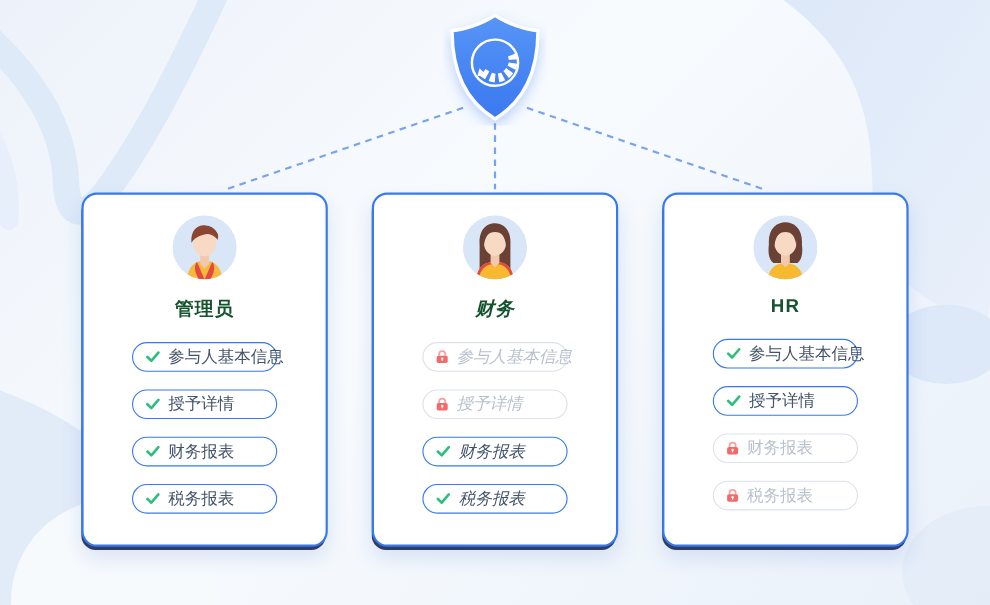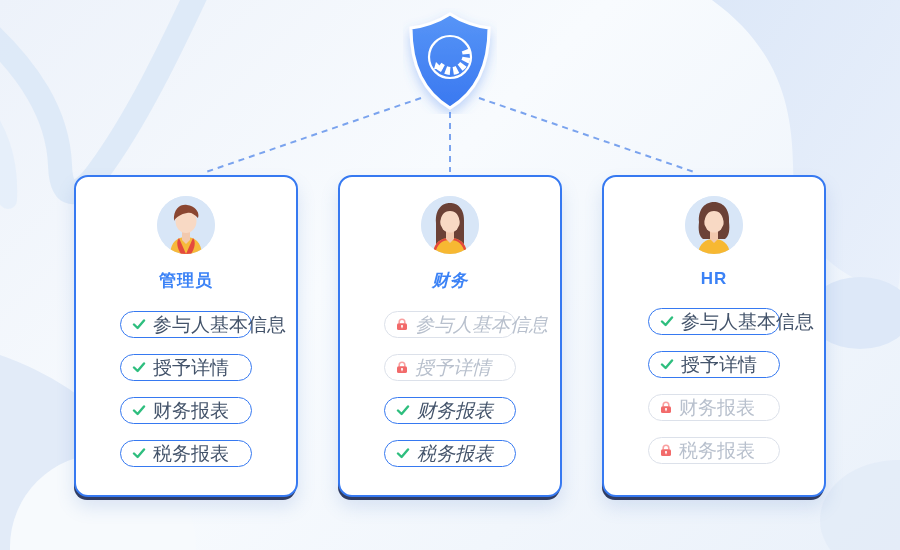--- a/index.html
+++ b/index.html
@@ -19,33 +19,33 @@
     background:#ffffff;border:2px solid #3679F1;border-radius:14px;
     box-shadow:-1px 4px 0 -1px #313D63, 0 10px 18px rgba(84,125,200,.18);
     display:flex;flex-direction:column;align-items:center;
   }
   .card1{left:74px;} .card2{left:338px;font-style:italic;} .card3{left:602px;}
   .avatar{
     width:58px;height:58px;border-radius:50%;overflow:hidden;background:#D8E6F7;
     margin-top:19px;flex:0 0 auto;
   }
   .role-title{
-    margin-top:15px;font-size:17px;font-weight:bold;color:#3b82f6;letter-spacing:1px;
+    margin-top:15px;font-size:17px;font-weight:bold;color:#14532d;letter-spacing:1px;
   }
   .pills{margin-top:19px;display:flex;flex-direction:column;}
   .pill{
     width:132px;height:27px;box-sizing:border-box;margin-bottom:16px;
     border-radius:15px;display:flex;align-items:center;gap:7px;padding-left:11px;
     background:#ffffff;
   }
   .pill--ok{border:1.6px solid #3679F1;}
   .pill--ok .pill-label{color:#43536A;}
   .pill--locked{border:1.5px solid #DCE1EA;}
   .pill--locked .pill-label{color:#B8C0CD;}
-  .pill-label{font-size:19px;white-space:nowrap;}
+  .pill-label{font-size:15px;white-space:nowrap;}
   .pill-icon{display:flex;align-items:center;flex:0 0 auto;}
 </style>
 </head>
 <body>
 
 <div class="stage">
 
   <svg class="bg-svg" width="900" height="550" viewBox="0 0 900 550">
     <defs>
       <linearGradient id="blobGrad" x1="0" y1="0" x2="1" y2="1">

